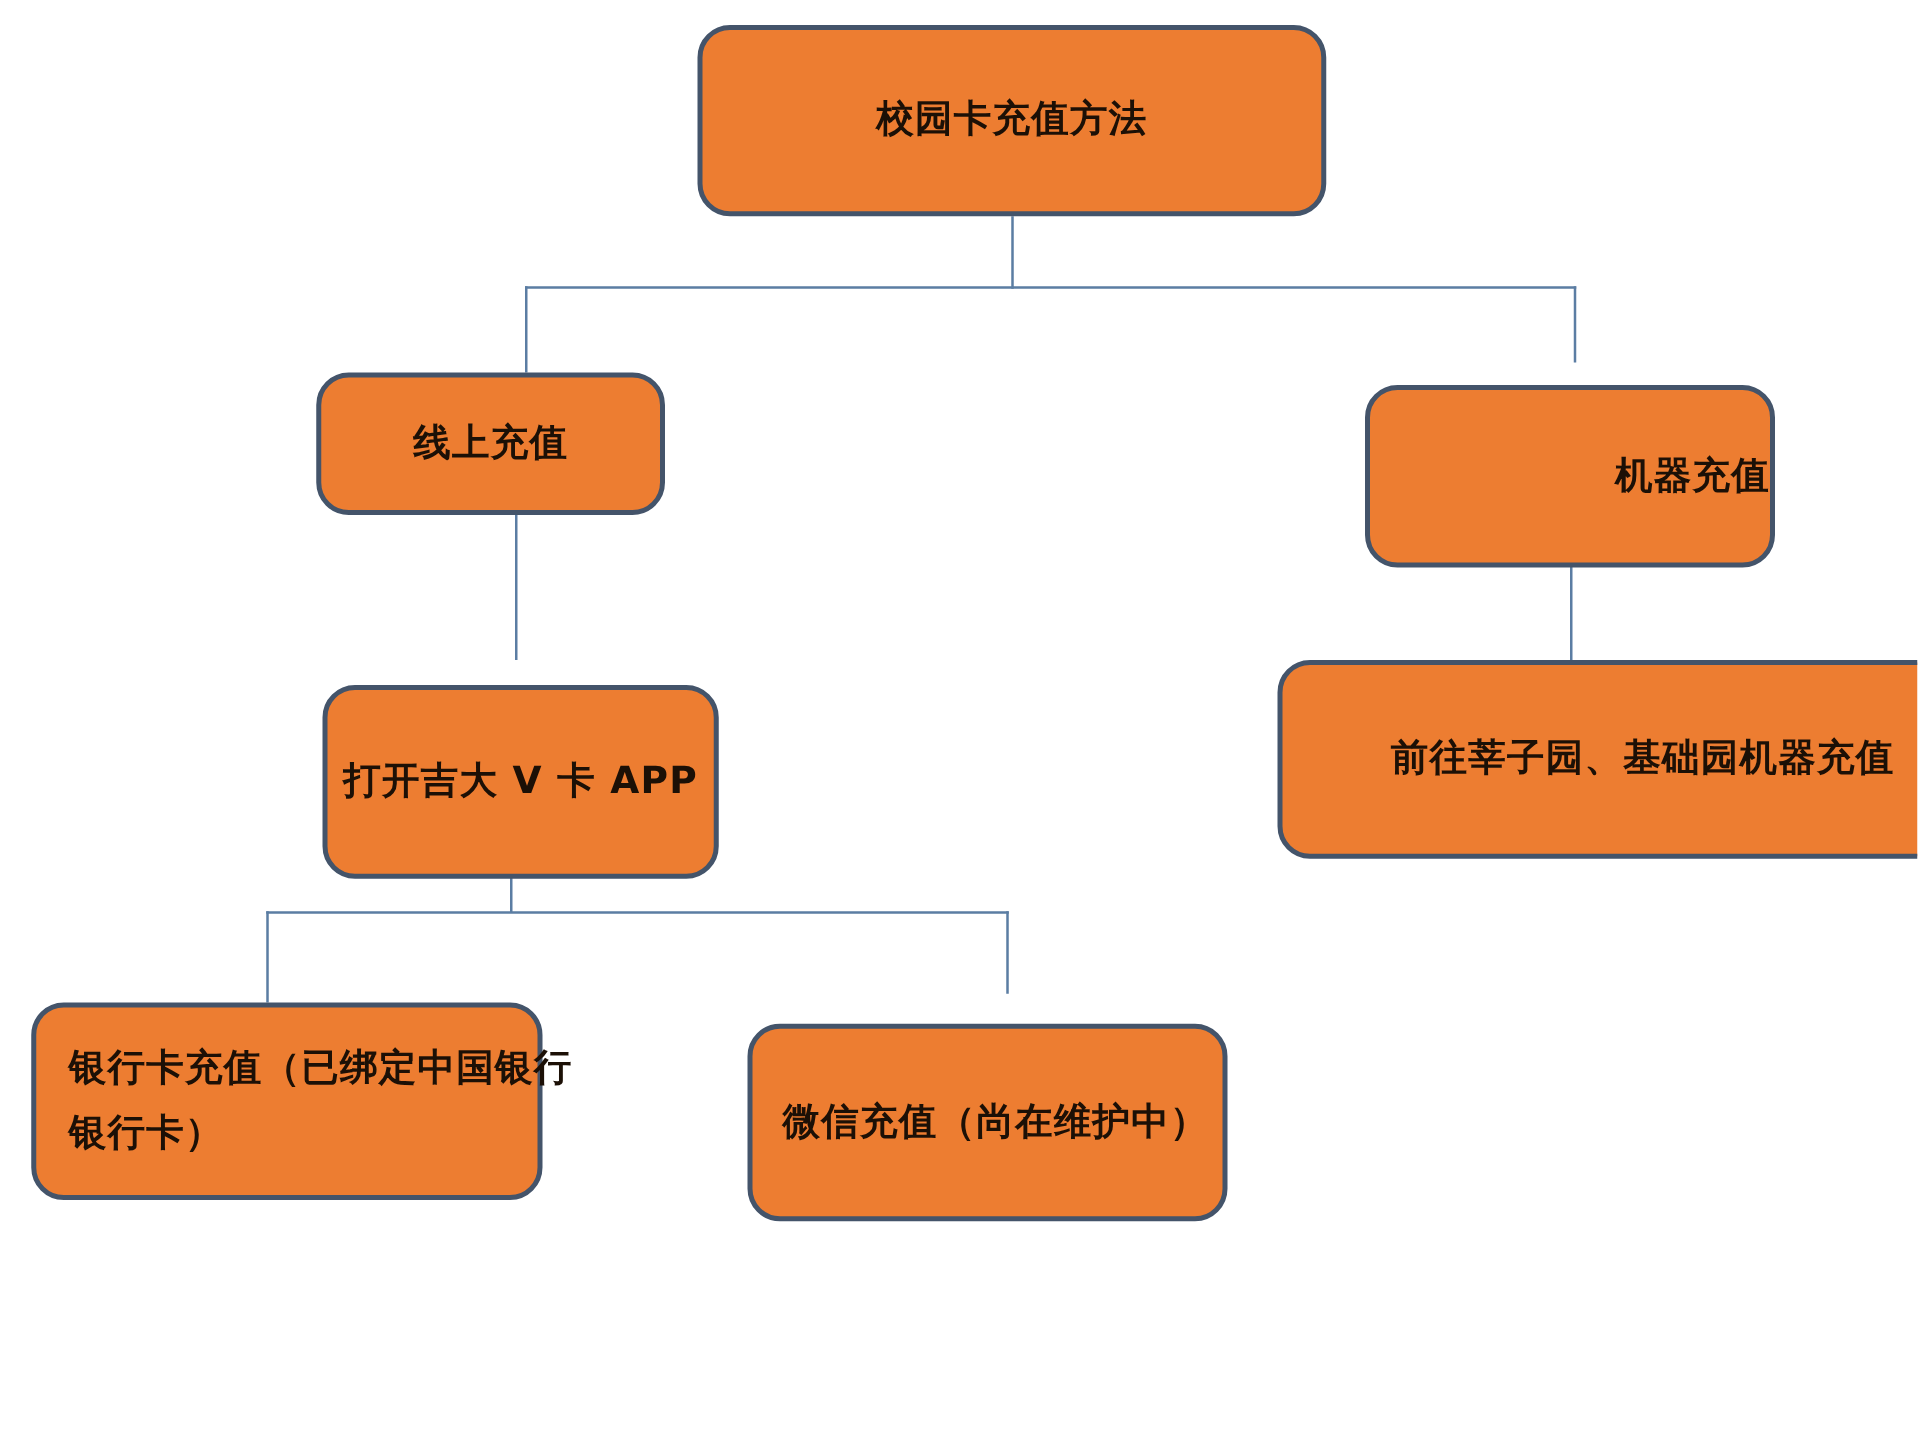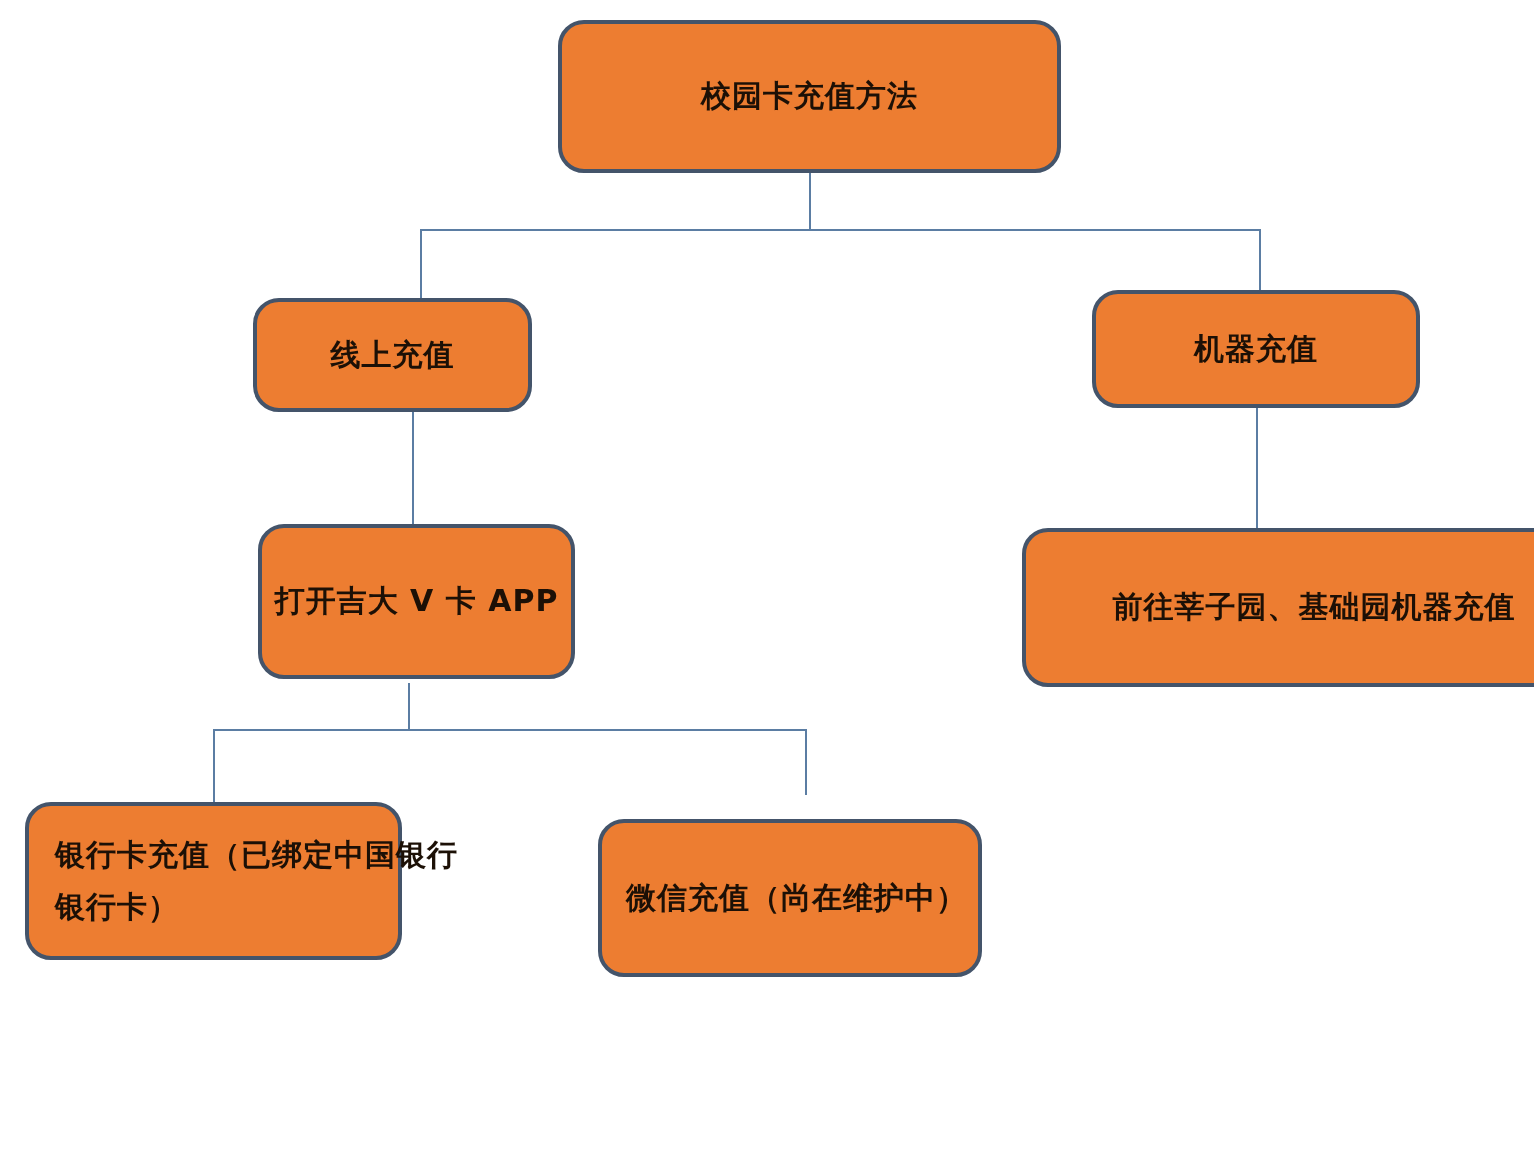--- a/index.html
+++ b/index.html
@@ -30,24 +30,24 @@
     flex-direction: column;
     justify-content: center;
     letter-spacing: 1px;
   }
   .node.center { text-align: center; align-items: center; }
   .node.left   { text-align: left;   align-items: flex-start; }
   .node .line  { display: block; white-space: nowrap; }
 
   #node-root       { left: 558px;  top: 20px;  width: 503px; height: 153px; }
   #node-online     { left: 253px;  top: 298px; width: 279px; height: 114px; }
-  #node-machine    { left: 1092px; top: 290px; width: 328px; height: 118px; }
-  #node-app        { left: 258px;  top: 524px; width: 317px; height: 155px; }
+  #node-machine    { left: 1092px; top: 308px; width: 328px; height: 146px; align-items: flex-end; }
+  #node-app        { left: 258px;  top: 548px; width: 317px; height: 155px; }
   #node-machine-go { left: 1022px; top: 528px; width: 584px; height: 159px; }
-  #node-bank       { left: 25px;   top: 802px; width: 377px; height: 158px; padding: 0 26px; }
+  #node-bank       { left: 25px;   top: 802px; width: 409px; height: 158px; padding: 0 26px; }
   #node-wechat     { left: 598px;  top: 795px; width: 384px; height: 158px; padding: 0 24px; margin-top: 24px; }
 
   
   .conn {
     position: absolute;
     background: #5B7DA3;
   }
   .conn.v { width: 2px; }
   .conn.h { height: 2px; }
 

